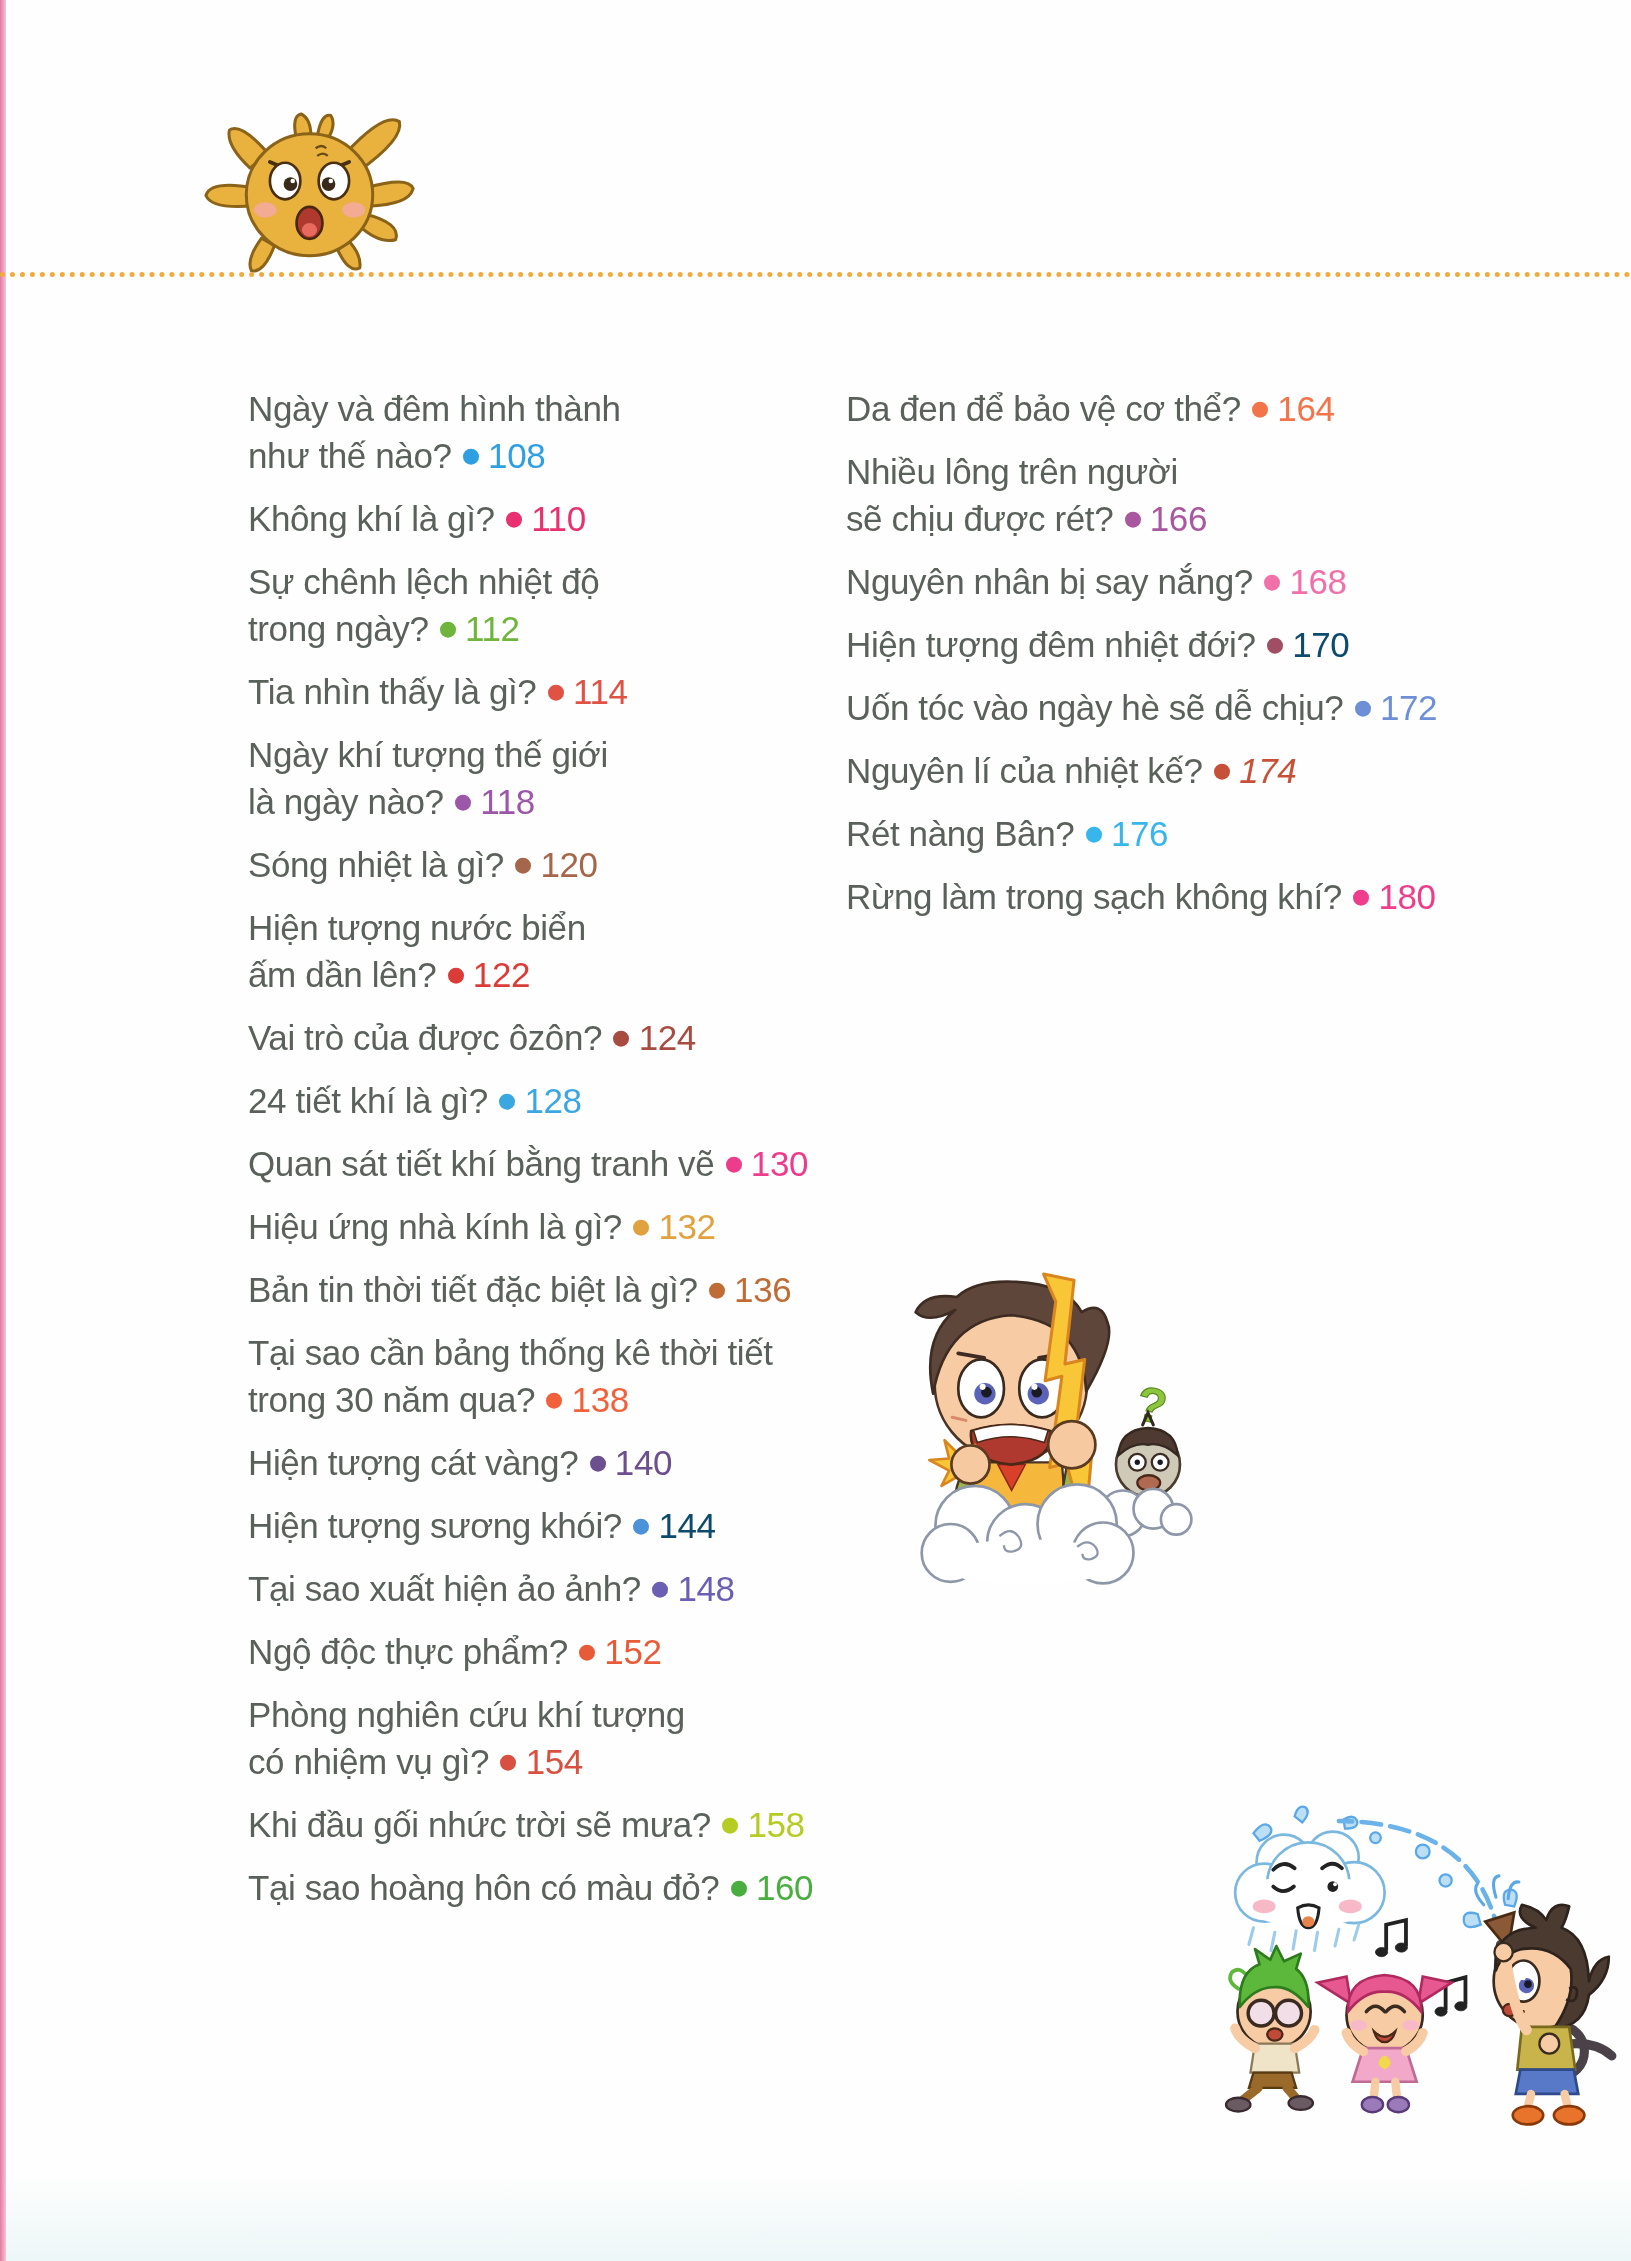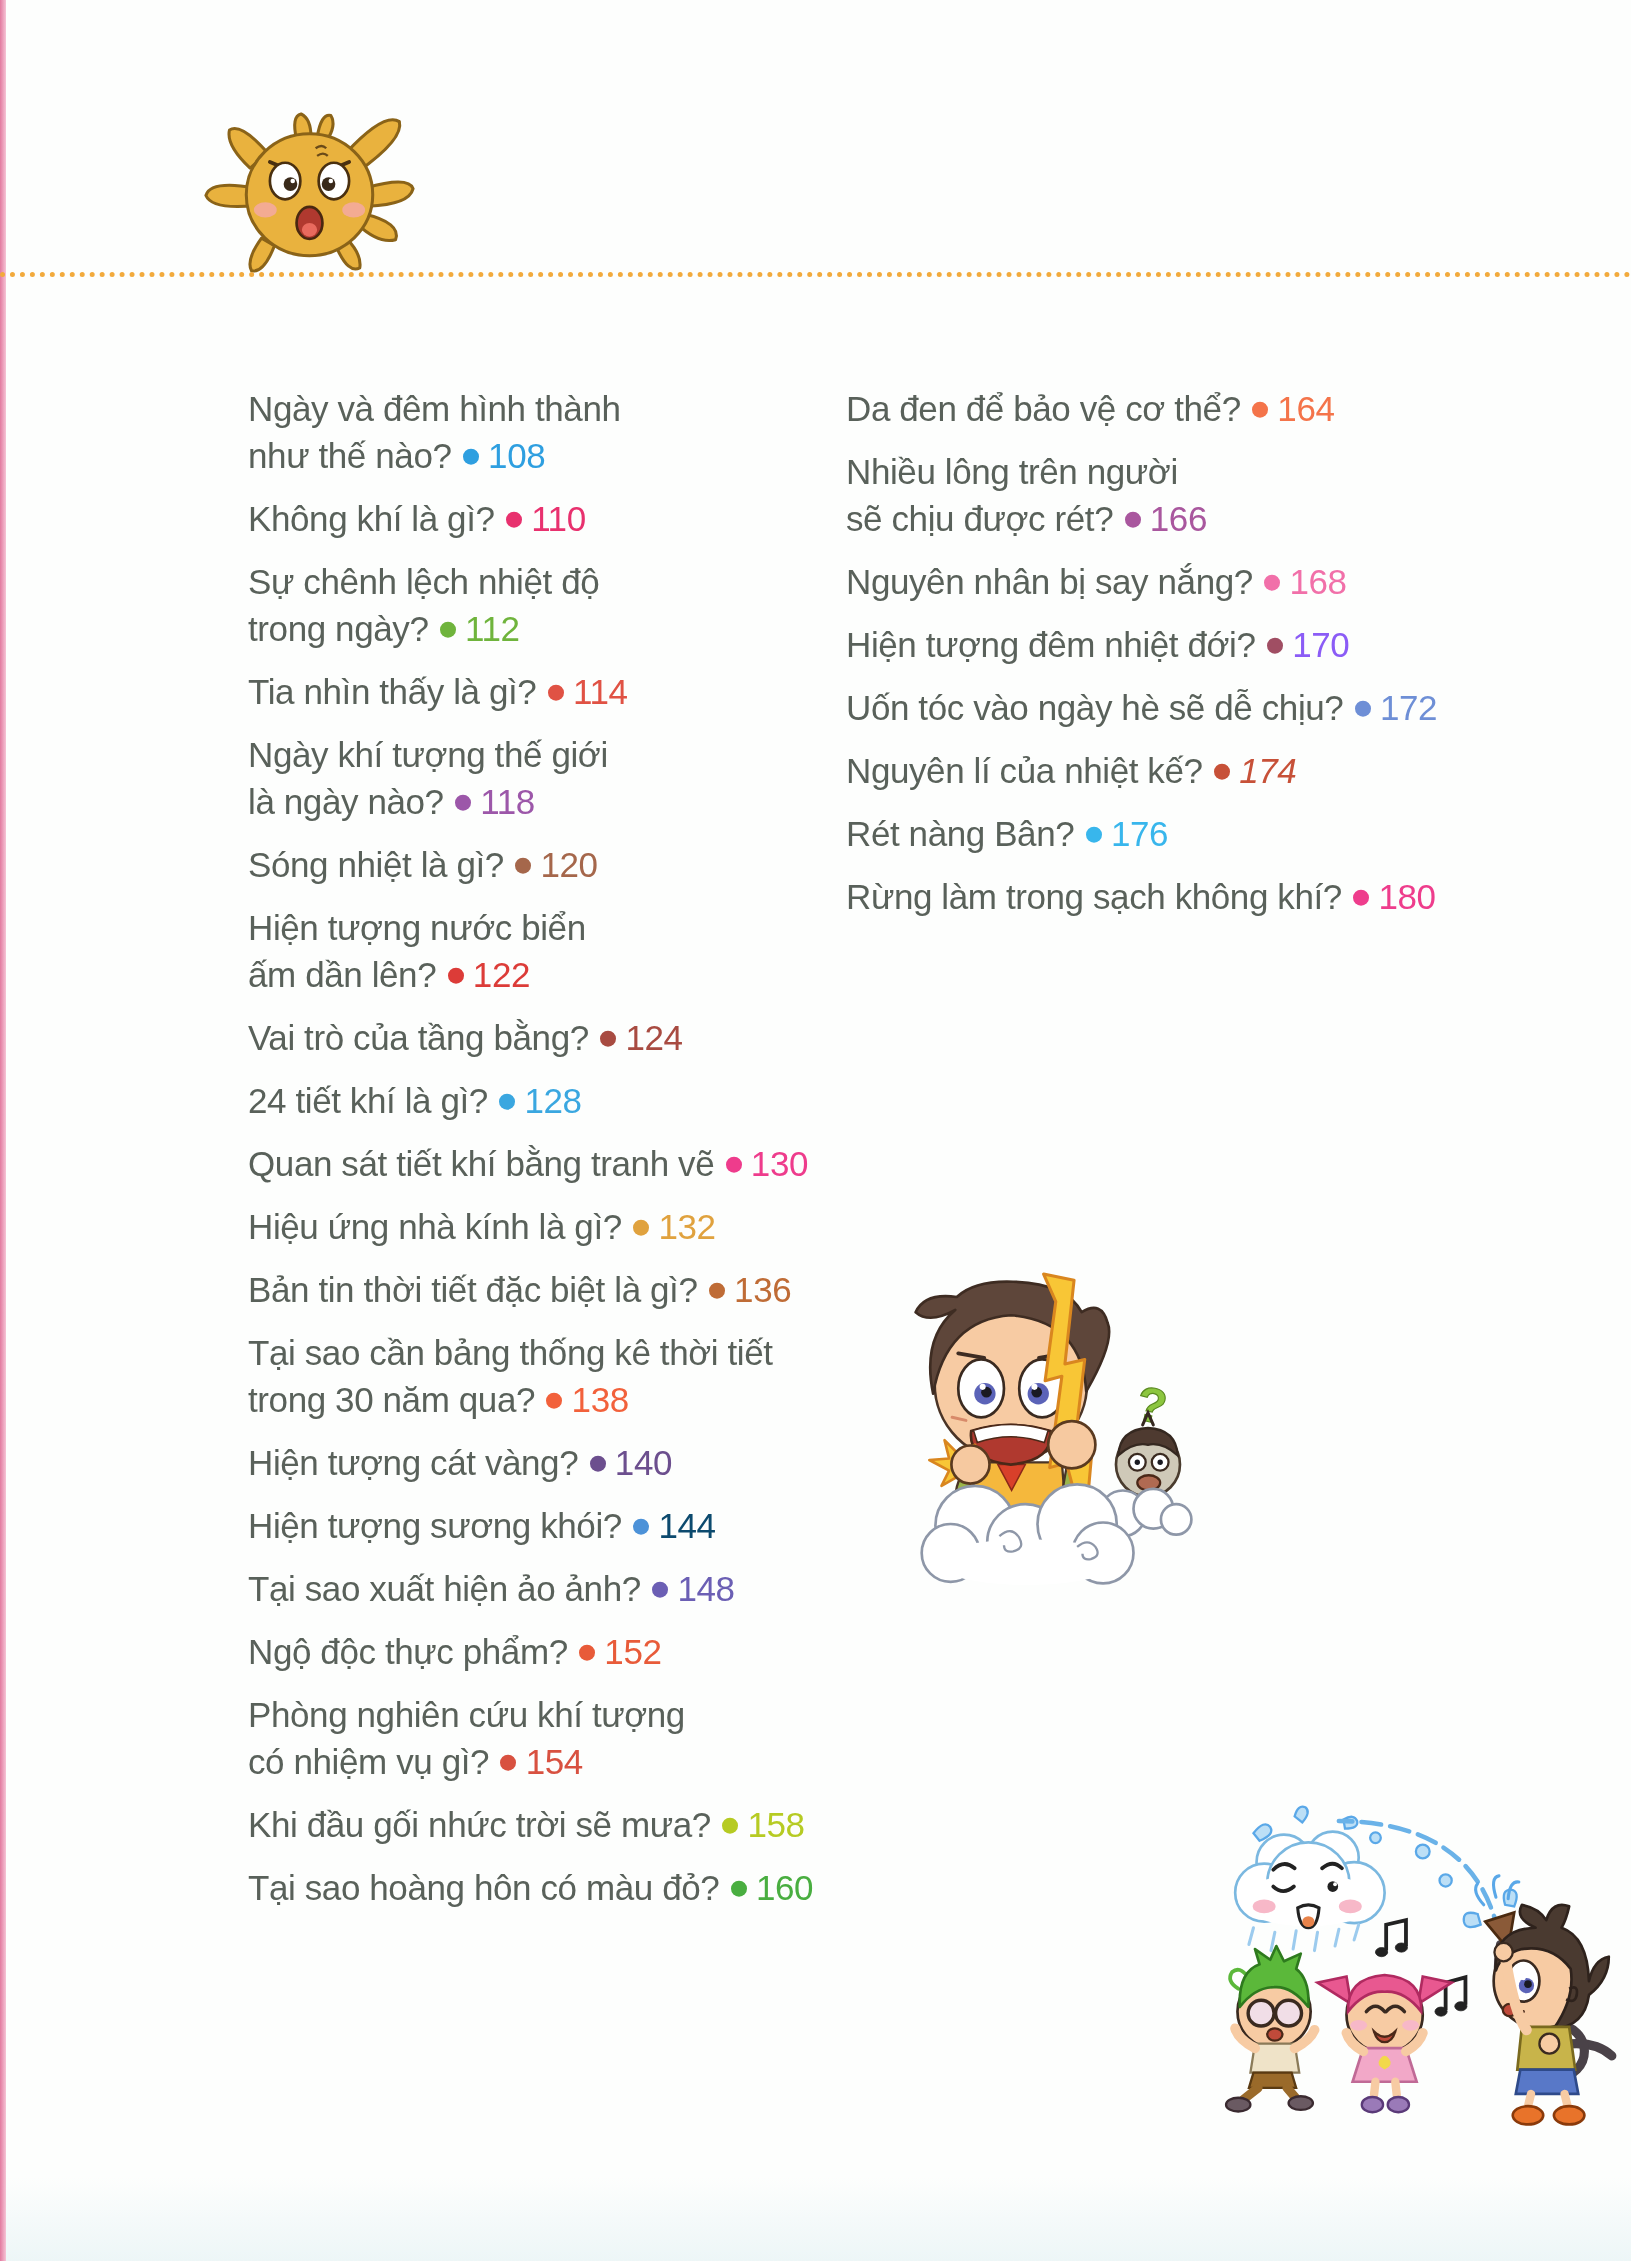--- a/index.html
+++ b/index.html
@@ -82,39 +82,39 @@
 <div class="dotted-divider"></div>
 
 <div class="toc-col toc-col-left" id="col-left">
     <div class="toc-entry"><span class="entry-text">Ngày và đêm hình thành<br>như thế nào?</span><span class="page-dot" style="background: rgb(46, 159, 224);"></span><span class="page-num" style="color: rgb(46, 159, 224);">108</span></div>
     <div class="toc-entry"><span class="entry-text">Không khí là gì?</span><span class="page-dot" style="background: rgb(232, 49, 110);"></span><span class="page-num" style="color: rgb(232, 49, 110);">110</span></div>
     <div class="toc-entry"><span class="entry-text">Sự chênh lệch nhiệt độ<br>trong ngày?</span><span class="page-dot" style="background: rgb(111, 180, 60);"></span><span class="page-num" style="color: rgb(111, 180, 60);">112</span></div>
     <div class="toc-entry"><span class="entry-text">Tia nhìn thấy là gì?</span><span class="page-dot" style="background: rgb(224, 82, 68);"></span><span class="page-num" style="color: rgb(224, 82, 68);">114</span></div>
     <div class="toc-entry"><span class="entry-text">Ngày khí tượng thế giới<br>là ngày nào?</span><span class="page-dot" style="background: rgb(156, 87, 169);"></span><span class="page-num" style="color: rgb(156, 87, 169);">118</span></div>
     <div class="toc-entry"><span class="entry-text">Sóng nhiệt là gì?</span><span class="page-dot" style="background: rgb(165, 103, 75);"></span><span class="page-num" style="color: rgb(165, 103, 75);">120</span></div>
     <div class="toc-entry"><span class="entry-text">Hiện tượng nước biển<br>ấm dần lên?</span><span class="page-dot" style="background: rgb(220, 60, 56);"></span><span class="page-num" style="color: rgb(220, 60, 56);">122</span></div>
-    <div class="toc-entry"><span class="entry-text">Vai trò của tầng bằng?</span><span class="page-dot" style="background: rgb(168, 75, 65);"></span><span class="page-num" style="color: rgb(168, 75, 65);">124</span></div>
+    <div class="toc-entry"><span class="entry-text">Vai trò của được ôzôn?</span><span class="page-dot" style="background: rgb(168, 75, 65);"></span><span class="page-num" style="color: rgb(168, 75, 65);">124</span></div>
     <div class="toc-entry"><span class="entry-text">24 tiết khí là gì?</span><span class="page-dot" style="background: rgb(58, 167, 224);"></span><span class="page-num" style="color: rgb(58, 167, 224);">128</span></div>
     <div class="toc-entry"><span class="entry-text">Quan sát tiết khí bằng tranh vẽ</span><span class="page-dot" style="background: rgb(238, 60, 140);"></span><span class="page-num" style="color: rgb(238, 60, 140);">130</span></div>
     <div class="toc-entry"><span class="entry-text">Hiệu ứng nhà kính là gì?</span><span class="page-dot" style="background: rgb(224, 162, 62);"></span><span class="page-num" style="color: rgb(224, 162, 62);">132</span></div>
     <div class="toc-entry"><span class="entry-text">Bản tin thời tiết đặc biệt là gì?</span><span class="page-dot" style="background: rgb(191, 108, 54);"></span><span class="page-num" style="color: rgb(191, 108, 54);">136</span></div>
     <div class="toc-entry"><span class="entry-text">Tại sao cần bảng thống kê thời tiết<br>trong 30 năm qua?</span><span class="page-dot" style="background: rgb(242, 97, 59);"></span><span class="page-num" style="color: rgb(242, 97, 59);">138</span></div>
     <div class="toc-entry"><span class="entry-text">Hiện tượng cát vàng?</span><span class="page-dot" style="background: rgb(108, 79, 142);"></span><span class="page-num" style="color: rgb(108, 79, 142);">140</span></div>
     <div class="toc-entry"><span class="entry-text">Hiện tượng sương khói?</span><span class="page-dot" style="background: rgb(76, 146, 216);"></span><span class="page-num" style="color: #0c4a6e;">144</span></div>
     <div class="toc-entry"><span class="entry-text">Tại sao xuất hiện ảo ảnh?</span><span class="page-dot" style="background: rgb(107, 95, 180);"></span><span class="page-num" style="color: rgb(107, 95, 180);">148</span></div>
     <div class="toc-entry"><span class="entry-text">Ngộ độc thực phẩm?</span><span class="page-dot" style="background: rgb(232, 91, 57);"></span><span class="page-num" style="color: rgb(232, 91, 57);">152</span></div>
     <div class="toc-entry"><span class="entry-text">Phòng nghiên cứu khí tượng<br>có nhiệm vụ gì?</span><span class="page-dot" style="background: rgb(216, 81, 64);"></span><span class="page-num" style="color: rgb(216, 81, 64);">154</span></div>
     <div class="toc-entry"><span class="entry-text">Khi đầu gối nhức trời sẽ mưa?</span><span class="page-dot" style="background: rgb(182, 203, 35);"></span><span class="page-num" style="color: rgb(182, 203, 35);">158</span></div>
     <div class="toc-entry"><span class="entry-text">Tại sao hoàng hôn có màu đỏ?</span><span class="page-dot" style="background: rgb(73, 174, 64);"></span><span class="page-num" style="color: rgb(73, 174, 64);">160</span></div>
   </div>
 <div class="toc-col toc-col-right" id="col-right">
     <div class="toc-entry"><span class="entry-text">Da đen để bảo vệ cơ thể?</span><span class="page-dot" style="background: rgb(244, 116, 74);"></span><span class="page-num" style="color: rgb(244, 116, 74);">164</span></div>
     <div class="toc-entry"><span class="entry-text">Nhiều lông trên người<br>sẽ chịu được rét?</span><span class="page-dot" style="background: rgb(169, 87, 158);"></span><span class="page-num" style="color: rgb(169, 87, 158);">166</span></div>
     <div class="toc-entry"><span class="entry-text">Nguyên nhân bị say nắng?</span><span class="page-dot" style="background: rgb(241, 112, 169);"></span><span class="page-num" style="color: rgb(241, 112, 169);">168</span></div>
-    <div class="toc-entry"><span class="entry-text">Hiện tượng đêm nhiệt đới?</span><span class="page-dot" style="background: rgb(160, 78, 99);"></span><span class="page-num" style="color: #8b5cf6;">170</span></div>
+    <div class="toc-entry"><span class="entry-text">Hiện tượng đêm nhiệt đới?</span><span class="page-dot" style="background: rgb(160, 78, 99);"></span><span class="page-num" style="color: #0c4a6e;">170</span></div>
     <div class="toc-entry"><span class="entry-text">Uốn tóc vào ngày hè sẽ dễ chịu?</span><span class="page-dot" style="background: rgb(110, 143, 214);"></span><span class="page-num" style="color: rgb(110, 143, 214);">172</span></div>
     <div class="toc-entry"><span class="entry-text">Nguyên lí của nhiệt kế?</span><span class="page-dot" style="background: rgb(199, 81, 56);"></span><span class="page-num" style="color: rgb(199, 81, 56); font-style: italic;">174</span></div>
     <div class="toc-entry"><span class="entry-text">Rét nàng Bân?</span><span class="page-dot" style="background: rgb(56, 182, 236);"></span><span class="page-num" style="color: rgb(56, 182, 236);">176</span></div>
     <div class="toc-entry"><span class="entry-text">Rừng làm trong sạch không khí?</span><span class="page-dot" style="background: rgb(238, 61, 140);"></span><span class="page-num" style="color: rgb(238, 61, 140);">180</span></div>
   </div>
 
 <div class="illu" style="left:885px;top:1268px;width:305px;height:320px">
 <svg width="305" height="320" viewBox="0 0 400 420">
 
   <path d="M118 255 L232 255 L238 330 L112 330 Z" fill="#F5B83C" stroke="#4A3426" stroke-width="3"></path>

